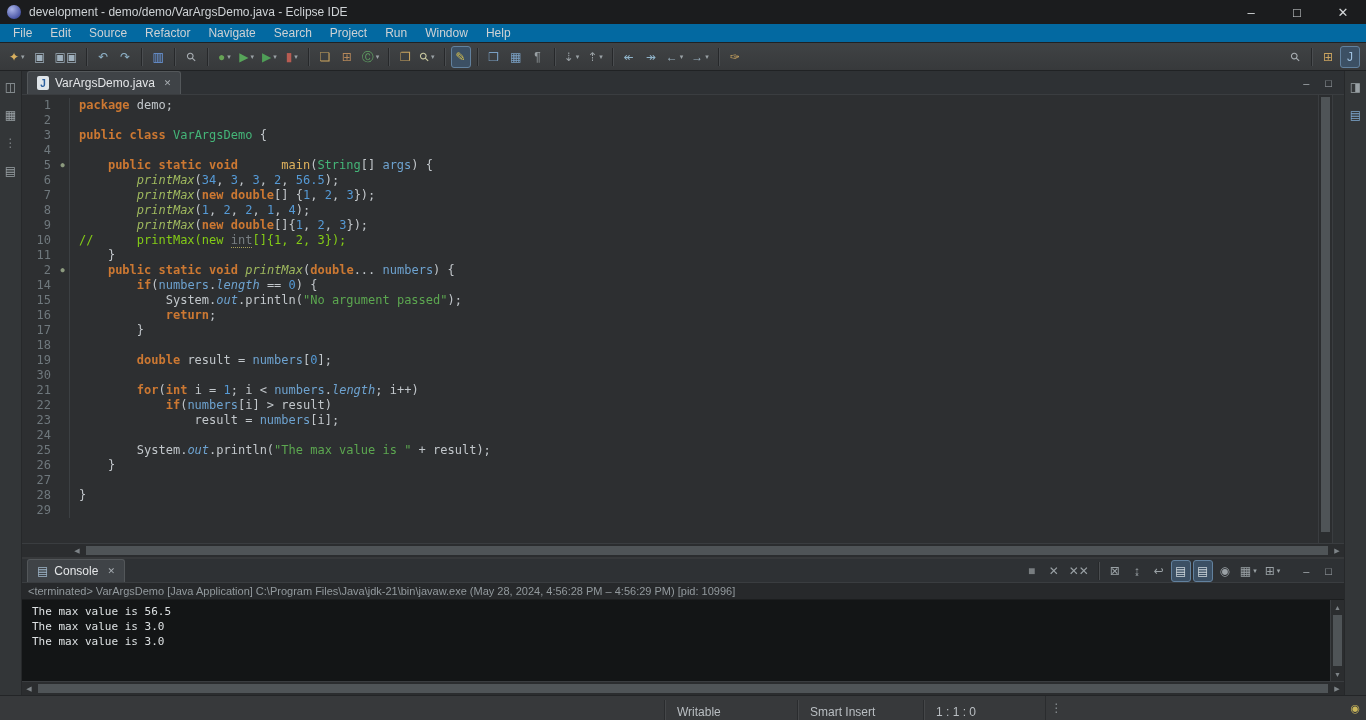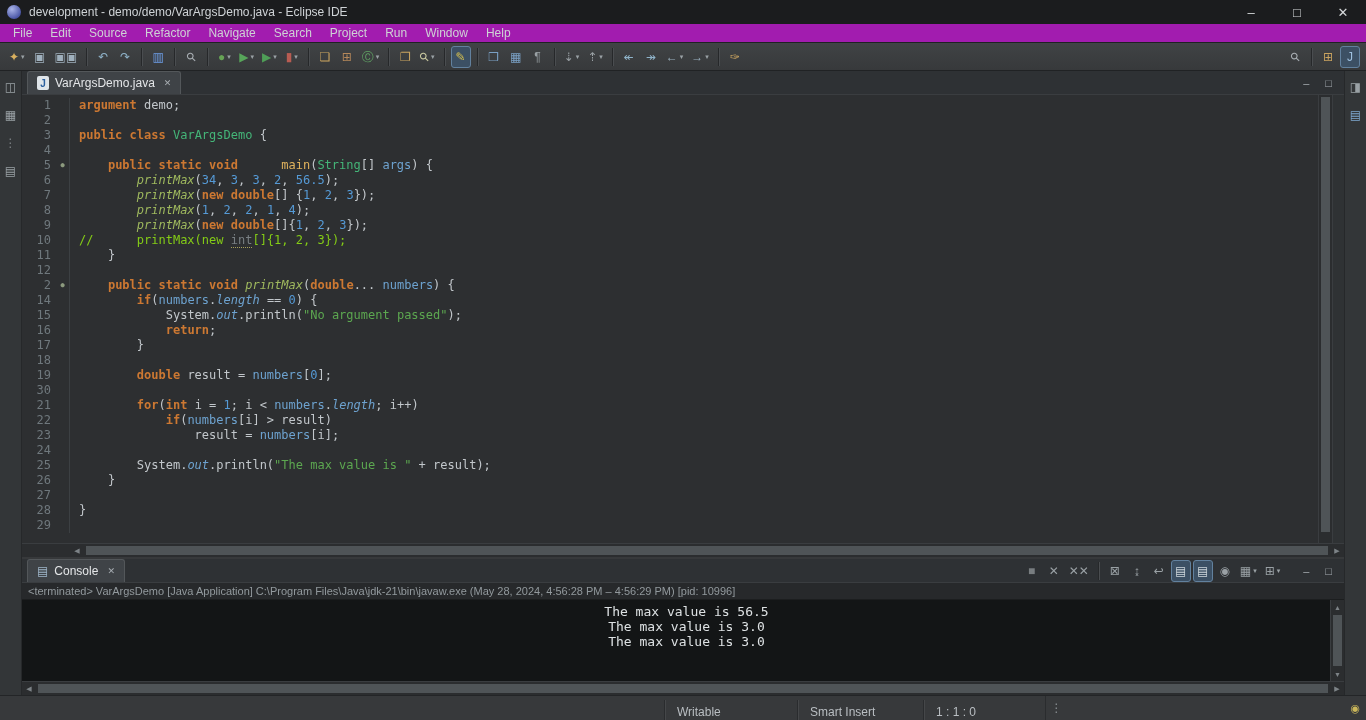--- a/index.html
+++ b/index.html
@@ -10,21 +10,21 @@
   
   .titlebar { flex: 0 0 24px; background: #1b1c1e; display: flex; align-items: center; padding-left: 7px; }
   .app-icon { width: 14px; height: 14px; border-radius: 50%;
               background: radial-gradient(circle at 35% 30%, #aab4e8, #4a56a6 72%); }
   .title-text { margin-left: 8px; font-size: 12px; color: #cfd3d6; }
   .win-controls { margin-left: auto; display: flex; height: 100%; }
   .win-btn { width: 46px; display: flex; align-items: center; justify-content: center;
              font-size: 13px; color: #d5d8da; }
 
   
-  .menubar { flex: 0 0 19px; background: #a21caf; border-bottom: 1px solid #1f2123;
+  .menubar { flex: 0 0 19px; background: #0369a1; border-bottom: 1px solid #1f2123;
              display: flex; align-items: center; padding-left: 4px; }
   .menu-item { padding: 0 9px; font-size: 12px; color: #ced2d5; }
 
   
   .toolbar { flex: 0 0 28px; background: linear-gradient(#404345, #37393b);
              border-bottom: 1px solid #202224; display: flex; align-items: center; padding: 0 6px; }
   .tb-btn { height: 22px; min-width: 20px; padding: 0 2px; display: inline-flex; align-items: center;
             justify-content: center; border-radius: 3px; border: 1px solid transparent; }
   .tb-glyph { font-size: 12px; line-height: 1; color: #9aa1a5; }
   .rot { transform: rotate(-45deg); display: inline-block; }
@@ -94,22 +94,22 @@
                     display: flex; align-items: flex-end; padding-left: 5px; }
   .console-icon-glyph { color: #9fb6c9; font-size: 12px; margin-right: 6px; }
   .console-actions { margin-left: auto; display: flex; align-items: center; gap: 2px;
                      padding-right: 6px; height: 100%; }
   .console-winbtns { display: flex; align-items: center; gap: 16px; padding: 0 12px 0 14px;
                      height: 100%; color: #a7adb2; font-size: 11px; }
   .console-status { flex: 0 0 17px; background: #27292b; border-bottom: 1px solid #1c1e1f;
                     color: #92999d; font-size: 11px; line-height: 16px; padding-left: 6px;
                     white-space: nowrap; overflow: hidden; }
   .console-body { flex: 1; display: flex; min-height: 0; }
-  .console-out { flex: 1; font-family: "DejaVu Sans Mono", monospace; font-size: 13px;
-                 line-height: 15px; color: #dde1e3; padding: 4px 0 0 21px; overflow: hidden; text-align: center; }
+  .console-out { flex: 1; font-family: "DejaVu Sans Mono", monospace; font-size: 11px;
+                 line-height: 15px; color: #dde1e3; padding: 4px 0 0 10px; overflow: hidden; }
   .console-line { height: 15px; white-space: pre; }
   .console-vscroll { flex: 0 0 14px; background: #2b2d2f; border-left: 1px solid #3a3d40;
                      display: flex; flex-direction: column; }
   .cv-arrow { flex: 0 0 14px; display: flex; align-items: center; justify-content: center;
               font-size: 7px; color: #7d8387; }
   .cv-track { flex: 1; position: relative; }
   .cv-thumb { position: absolute; left: 2px; right: 2px; top: 1px; bottom: 1px; background: #4f5457; }
   .console-hscroll { flex: 0 0 14px; background: #2b2d2f; border-top: 1px solid #3a3d40;
                      display: flex; align-items: stretch; }
 
@@ -302,21 +302,21 @@
             <span>–</span>
             <span>□</span>
           </div>
         </div>
 
         <div class="code-wrap">
           <div class="code-scroll">
               <div class="code-line">
                 <span class="gutter">1</span>
                 <span class="marker"></span>
-                <span class="code-text"><span class="tok-kw">argument</span><span class="tok-pln"> demo;</span></span>
+                <span class="code-text"><span class="tok-kw">package</span><span class="tok-pln"> demo;</span></span>
               </div>
               <div class="code-line">
                 <span class="gutter">2</span>
                 <span class="marker"></span>
                 <span class="code-text"></span>
               </div>
               <div class="code-line">
                 <span class="gutter">3</span>
                 <span class="marker"></span>
                 <span class="code-text"><span class="tok-kw">public</span><span class="tok-pln"> </span><span class="tok-kw">class</span><span class="tok-pln"> </span><span class="tok-cls">VarArgsDemo</span><span class="tok-pln"> {</span></span>
@@ -353,25 +353,20 @@
               </div>
               <div class="code-line">
                 <span class="gutter">10</span>
                 <span class="marker"></span>
                 <span class="code-text"><span class="tok-cmt">//		printMax(new </span><span class="tok-cmtu">int</span><span class="tok-cmt">[]{1, 2, 3});</span></span>
               </div>
               <div class="code-line">
                 <span class="gutter">11</span>
                 <span class="marker"></span>
                 <span class="code-text"><span class="tok-pln">	}</span></span>
-              </div>
-              <div class="code-line">
-                <span class="gutter">12</span>
-                <span class="marker"></span>
-                <span class="code-text"></span>
               </div>
               <div class="code-line">
                 <span class="gutter">2</span>
                 <span class="marker">●</span>
                 <span class="code-text"><span class="tok-pln">	</span><span class="tok-kw">public</span><span class="tok-pln"> </span><span class="tok-kw">static</span><span class="tok-pln"> </span><span class="tok-kw">void</span><span class="tok-pln"> </span><span class="tok-call">printMax</span><span class="tok-pln">(</span><span class="tok-kw">double</span><span class="tok-pln">... </span><span class="tok-var">numbers</span><span class="tok-pln">) {</span></span>
               </div>
               <div class="code-line">
                 <span class="gutter">14</span>
                 <span class="marker"></span>
                 <span class="code-text"><span class="tok-pln">		</span><span class="tok-kw">if</span><span class="tok-pln">(</span><span class="tok-var">numbers</span><span class="tok-pln">.</span><span class="tok-fld">length</span><span class="tok-pln"> == </span><span class="tok-num">0</span><span class="tok-pln">) {</span></span>

